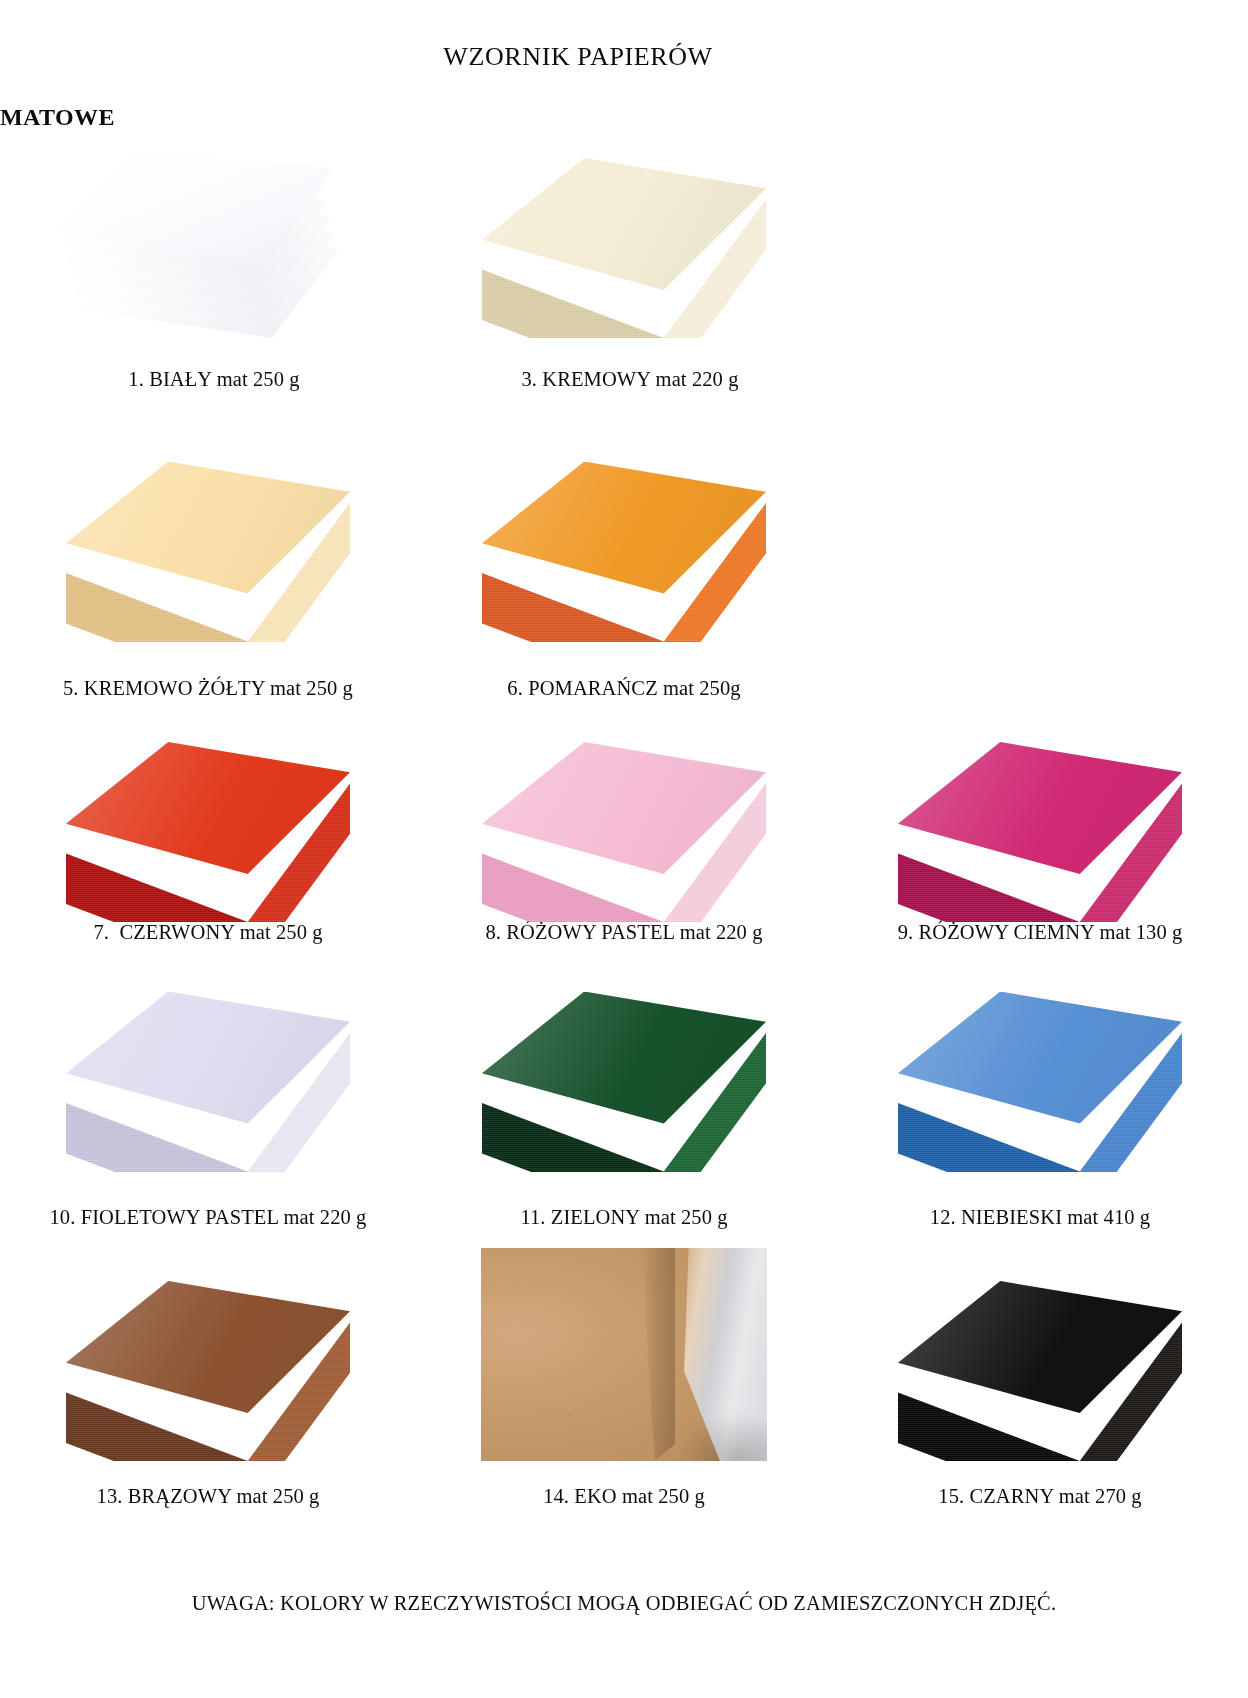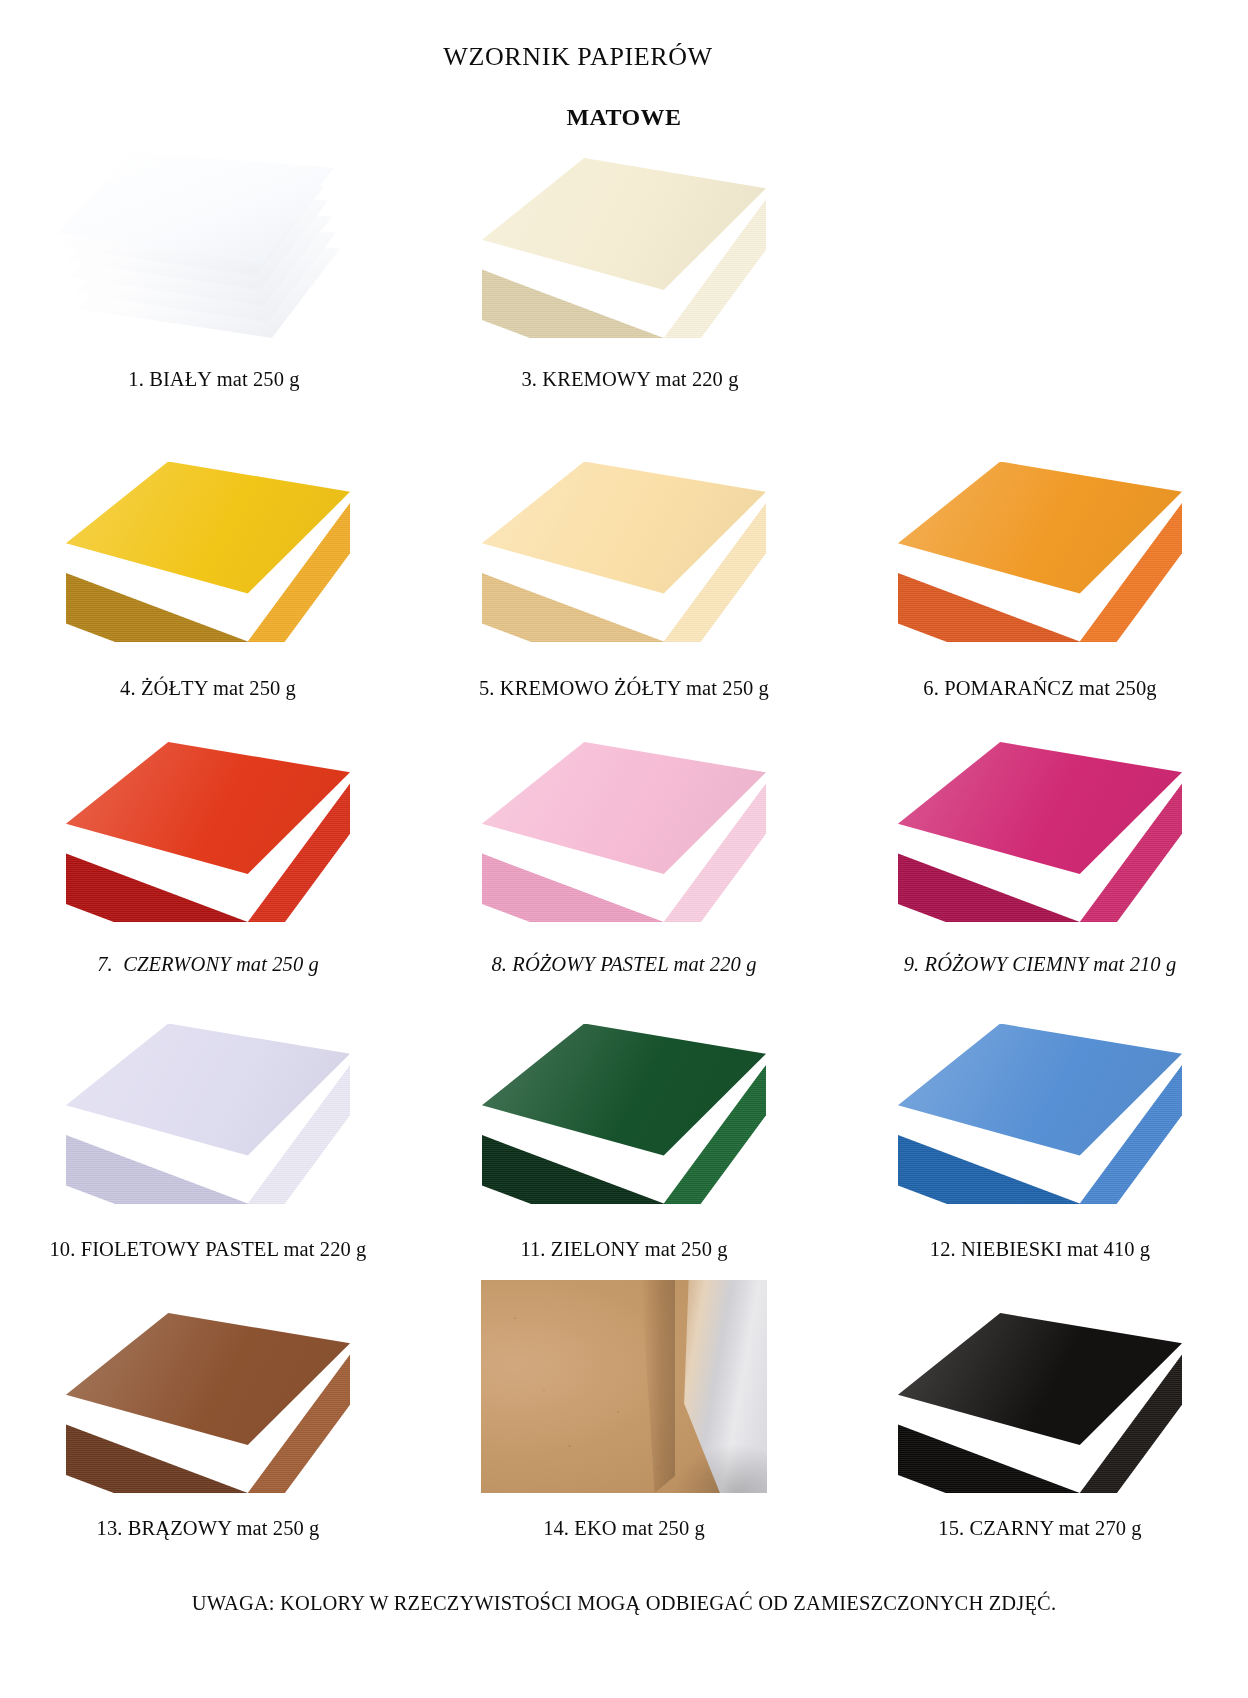--- a/index.html
+++ b/index.html
@@ -14,21 +14,21 @@
   }
   .page{width:1248px;height:1698px;position:relative;box-sizing:border-box;}
 
   
   .doc-title{
     position:absolute;top:42px;left:0;width:1156px;
     text-align:center;font-size:26px;letter-spacing:.6px;font-weight:400;
   }
   .doc-subtitle{
     position:absolute;top:104px;left:0;width:1248px;
-    text-align:center;font-size:24px;letter-spacing:.4px;font-weight:700;
+    text-align:left;font-size:24px;letter-spacing:.4px;font-weight:700;
   }
 
   
   .grid{
     position:absolute;top:140px;left:0;width:1248px;
   }
   .row{
     display:flex;
     width:1248px;
   }
@@ -50,21 +50,21 @@
     white-space:pre;
     line-height:1;
   }
 
   
   .row1 .thumb{height:198px;}
   .row1 .caption{margin-top:31px;margin-left:12px;}
   .row2 .thumb{height:200px;margin-top:52px;}
   .row2 .caption{margin-top:36px;}
   .row3 .thumb{height:200px;margin-top:24px;}
-  .row3 .caption{margin-top:32px;font-style:italic;}
+  .row3 .caption{}
   .row4 .thumb{height:200px;margin-top:29px;}
   .row4 .caption{margin-top:35px;text-align:center;}
   .row5 .thumb{height:215px;margin-top:19px;}
   .row5 .caption{margin-top:25px;}
 
   
   .ream{position:absolute;left:50%;transform:translateX(-50%);width:284px;height:180px;bottom:0;}
   .ream .side,.ream .front,.ream .top{position:absolute;}
   
   .ream .top{
@@ -195,33 +195,20 @@
       <div class="gloss"></div>
     </div>
           </div>
        <div class="caption">3. KREMOWY mat 220 g</div>
         </div>
       </div>
     <div class="row row2">
         <div class="cell">
           <div class="thumb">
             <div class="ream">
-      <div class="front-q" style="background:#b3831b"></div>
-      <div class="stripes"></div>
-      <div class="side-q" style="background:#f0ad2b"></div>
-      <div class="stripes2"></div>
-      <div class="top" style="background:#f2c519"></div>
-      <div class="gloss"></div>
-    </div>
-          </div>
-       <div class="caption">4. ŻÓŁTY mat 250 g</div>
-        </div>
-        <div class="cell">
-          <div class="thumb">
-            <div class="ream">
       <div class="front-q" style="background:#e6c489"></div>
       <div class="stripes"></div>
       <div class="side-q" style="background:#fbe7bd"></div>
       <div class="stripes2"></div>
       <div class="top" style="background:#fadfa8"></div>
       <div class="gloss"></div>
     </div>
           </div>
        <div class="caption">5. KREMOWO ŻÓŁTY mat 250 g</div>
         </div>
@@ -270,21 +257,21 @@
           <div class="thumb">
             <div class="ream">
       <div class="front-q" style="background:#a8134d"></div>
       <div class="stripes"></div>
       <div class="side-q" style="background:#cc2c6e"></div>
       <div class="stripes2"></div>
       <div class="top" style="background:#d02a74"></div>
       <div class="gloss"></div>
     </div>
           </div>
-       <div class="caption">9. RÓŻOWY CIEMNY mat 210 g</div>
+       <div class="caption">9. RÓŻOWY CIEMNY mat 130 g</div>
         </div>
       </div>
     <div class="row row4">
         <div class="cell">
           <div class="thumb">
             <div class="ream">
       <div class="front-q" style="background:#c9c7e0"></div>
       <div class="stripes"></div>
       <div class="side-q" style="background:#eae9f5"></div>
       <div class="stripes2"></div>

